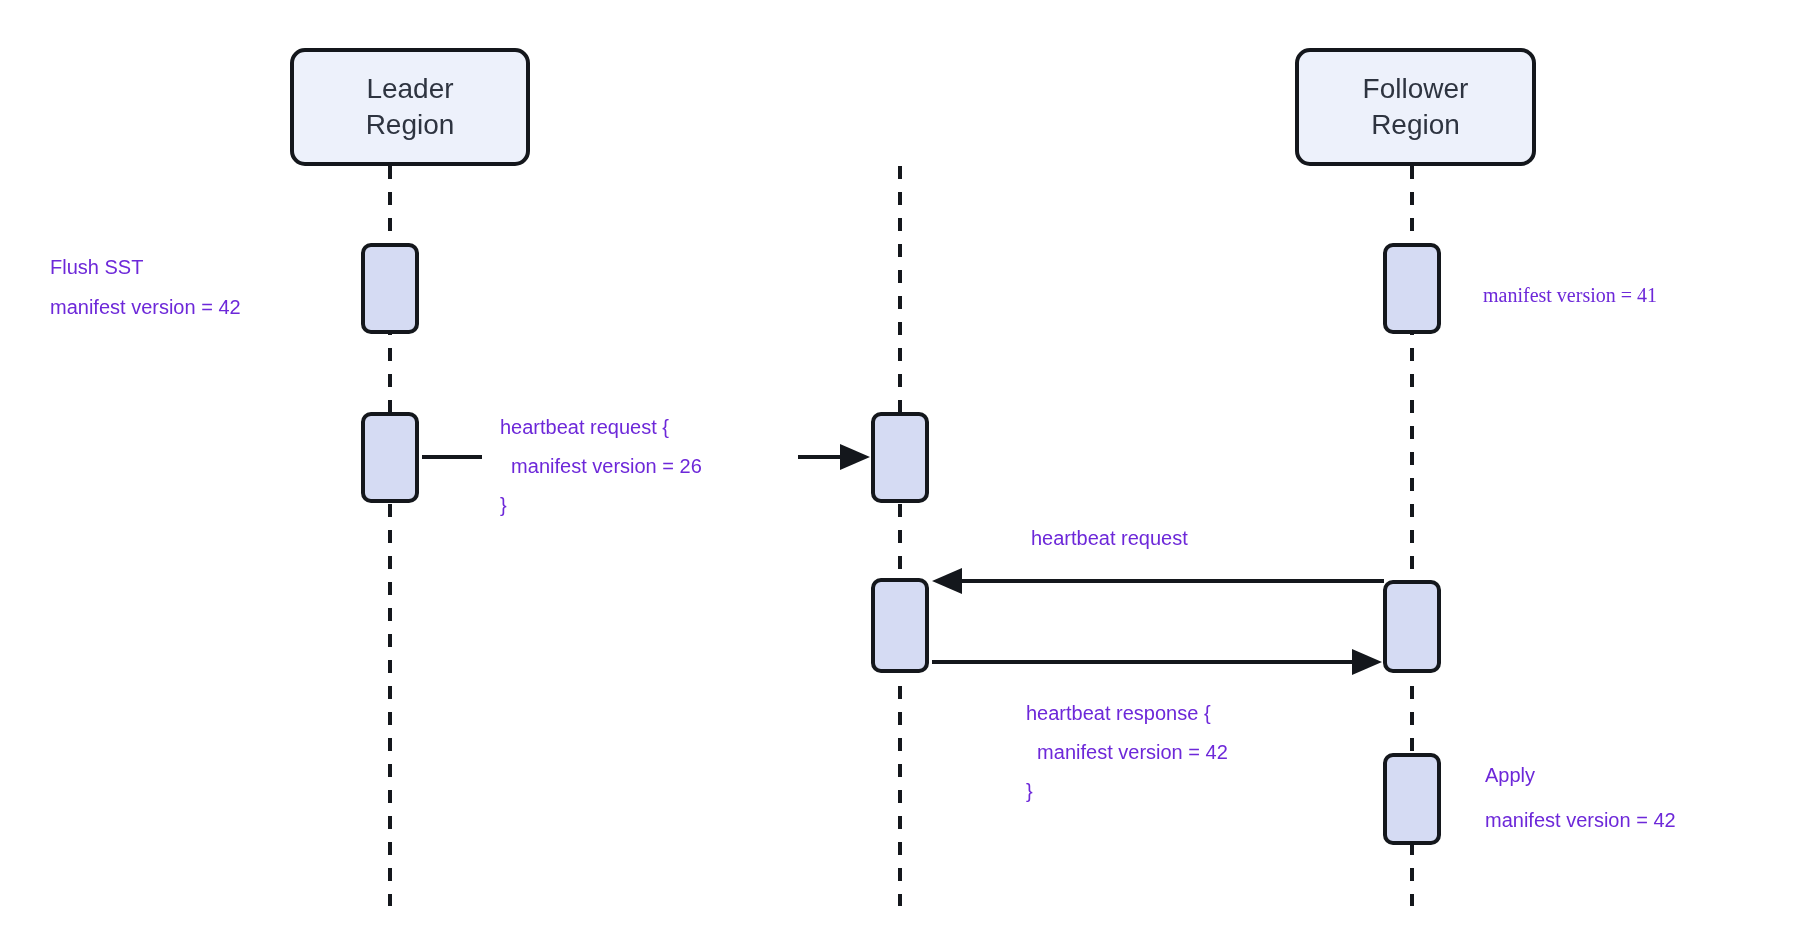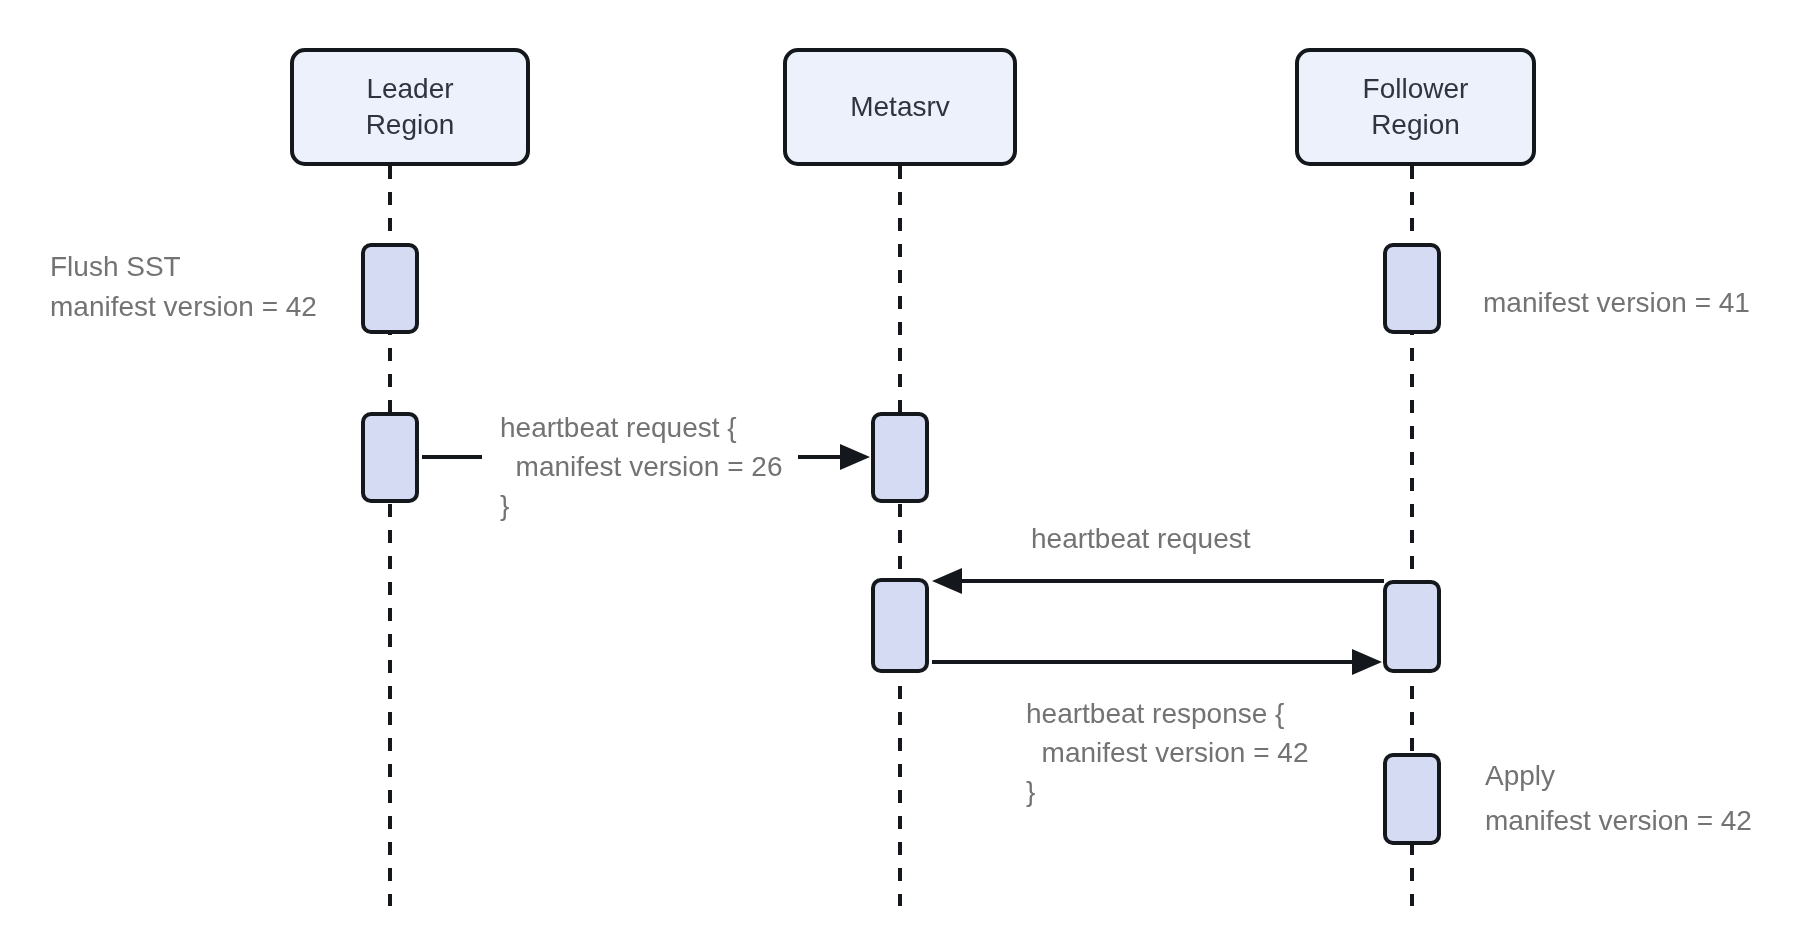--- a/index.html
+++ b/index.html
@@ -73,35 +73,34 @@
     position: absolute;
     width: 0;
     height: 0;
     border-top: 13px solid transparent;
     border-bottom: 13px solid transparent;
     border-right: 30px solid #14171c;
   }
   
   .lbl {
     position: absolute;
-    font-size: 28px;
+    font-size: 20px;
     line-height: 39px;
     white-space: pre;
-    color: #737373;
+    color: #6d28d9;
   }
   .center { text-align: left; }
 </style>
 </head>
 <body>
 
 <div id="stage">
 
   <div class="pbox" style="left:270px; width:240px;margin-left:20px;">Leader
 Region</div>
-  <div class="pbox" style="left:783px; width:234px;">Metasrv</div>
   <div class="pbox" style="left:1295px; width:241px;">Follower
 Region</div>
 
   <div class="lifeline" style="left:388px;"></div>
   <div class="lifeline" style="left:898px;"></div>
   <div class="lifeline" style="left:1410px;"></div>
 
   <div class="act" style="left:361px; top:243px; height:91px;"></div>
   <div class="act" style="left:361px; top:412px; height:91px;"></div>
   <div class="act" style="left:871px; top:412px; height:91px;"></div>
@@ -122,17 +121,17 @@
   <div class="mline" style="left:958px; top:579px; width:426px;"></div>
 
   <div class="mline" style="left:932px; top:660px; width:422px;"></div>
   <div class="tri-right" style="left:1352px; top:649px;"></div>
   <div class="lbl" style="left:1026px; top:694px;">heartbeat response {
   manifest version = 42
 }</div>
 
   <div class="lbl" style="left:50px; top:247px; line-height:40px;">Flush SST
 manifest version = 42</div>
-  <div class="lbl" style="left:1483px; top:283px;">manifest version = 41</div>
+  <div class="lbl" style="left:1483px; top:276px;font-family:Liberation Serif, serif;">manifest version = 41</div>
   <div class="lbl" style="left:1485px; top:753px; line-height:45px;">Apply
 manifest version = 42</div>
 
 </div>
 
 </body></html>

